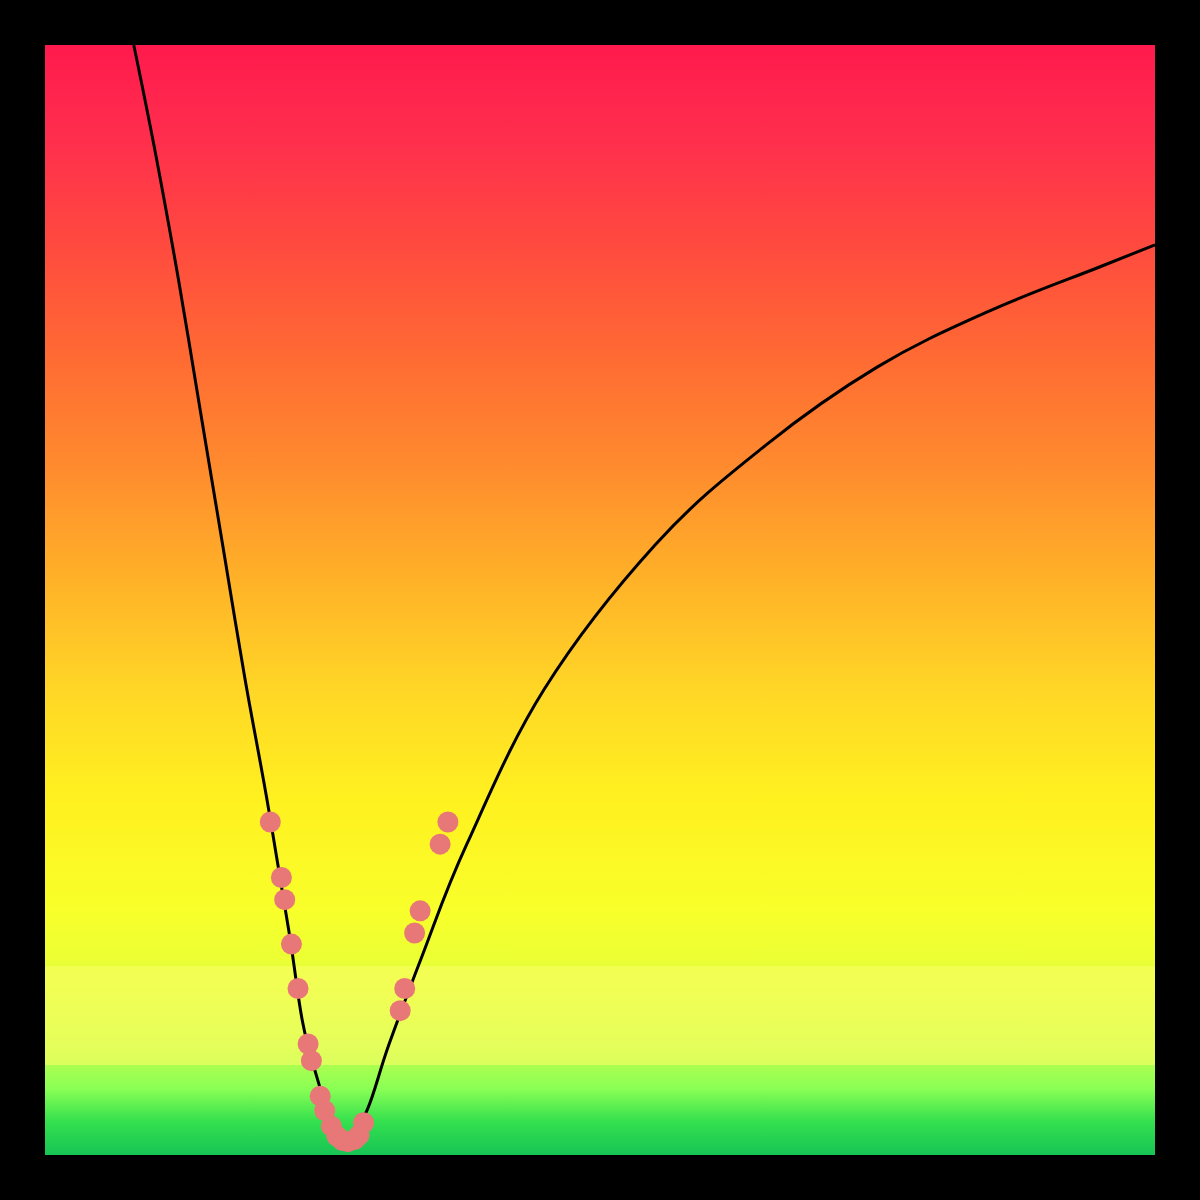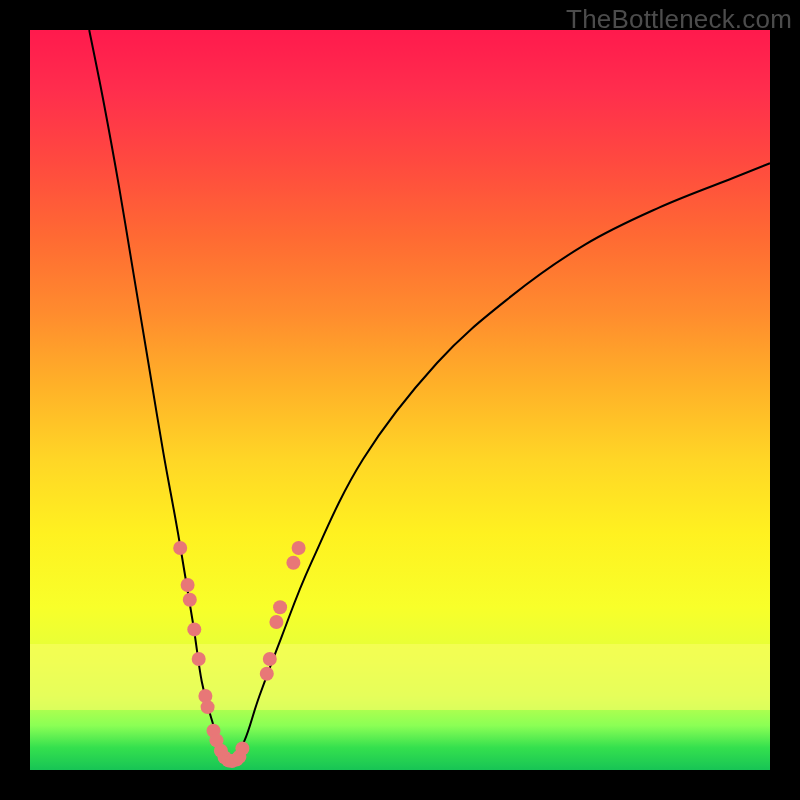--- a/index.html
+++ b/index.html
@@ -76,21 +76,20 @@
     stroke-width: 2;
   }
   .dot {
     fill: #e87777;
   }
 </style>
 </head>
 <body>
 
 <div class="frame">
-  <div class="watermark">TheBottleneck.com</div>
 
   <div class="plot-area">
     <div class="yellow-band"></div>
 
     <svg class="curves" viewBox="0 0 740 740">
       <path id="left-branch" class="curve" d="M 59.2 0.0 C 61.9 13.3, 68.7 46.0, 74.0 74.0 C 79.3 102.0, 83.5 124.8, 88.8 155.4 C 94.1 186.0, 98.3 212.2, 103.6 244.2 C 108.9 276.2, 113.1 301.0, 118.4 333.0 C 123.7 365.0, 127.9 391.2, 133.2 421.8 C 138.5 452.4, 142.7 472.6, 148.0 503.2 C 153.3 533.8, 158.5 565.4, 162.8 592.0 C 167.1 618.6, 168.3 633.9, 171.7 651.2 C 175.0 668.5, 177.6 675.5, 181.3 688.2 C 185.0 700.9, 189.1 713.5, 192.4 721.5 C 195.7 729.5, 198.5 730.6, 199.8 732.6"></path>
       <path id="right-branch" class="curve" d="M 199.8 732.6 C 202.5 728.6, 209.3 722.4, 214.6 710.4 C 219.9 698.4, 222.7 684.6, 229.4 666.0 C 236.1 647.4, 242.3 630.8, 251.6 606.8 C 260.9 582.8, 266.5 564.8, 281.2 532.8 C 295.9 500.8, 310.4 465.2, 333.0 429.2 C 355.6 393.2, 380.4 362.3, 407.0 333.0 C 433.6 303.7, 454.4 287.7, 481.0 266.4 C 507.6 245.1, 528.4 230.6, 555.0 214.6 C 581.6 198.6, 602.4 189.6, 629.0 177.6 C 655.6 165.6, 683.0 156.0, 703.0 148.0 C 723.0 140.0, 733.3 135.9, 740.0 133.2"></path>
       <g id="dots">
           <circle cx="150.2" cy="518.0" r="7.0" class="dot"></circle>
           <circle cx="157.6" cy="555.0" r="7.0" class="dot"></circle>

